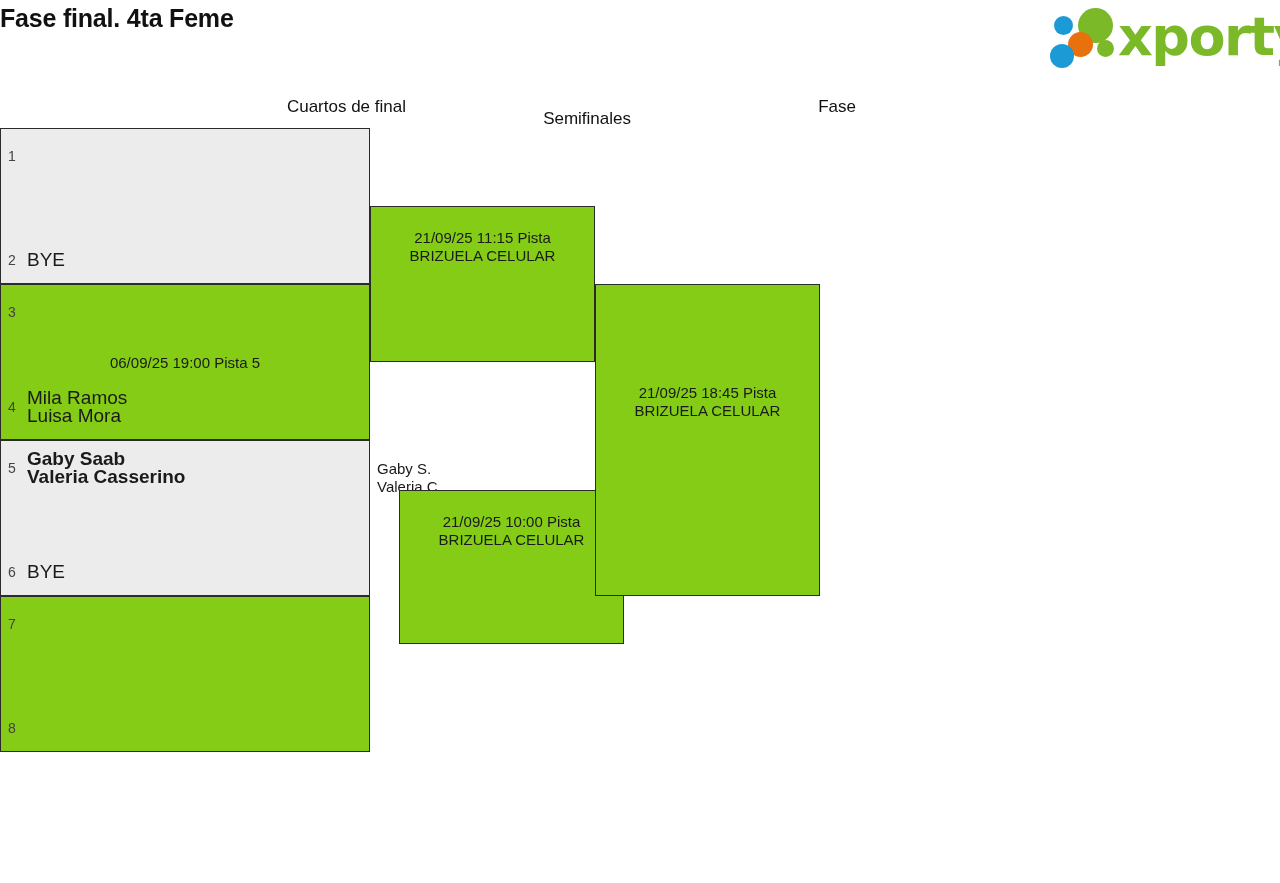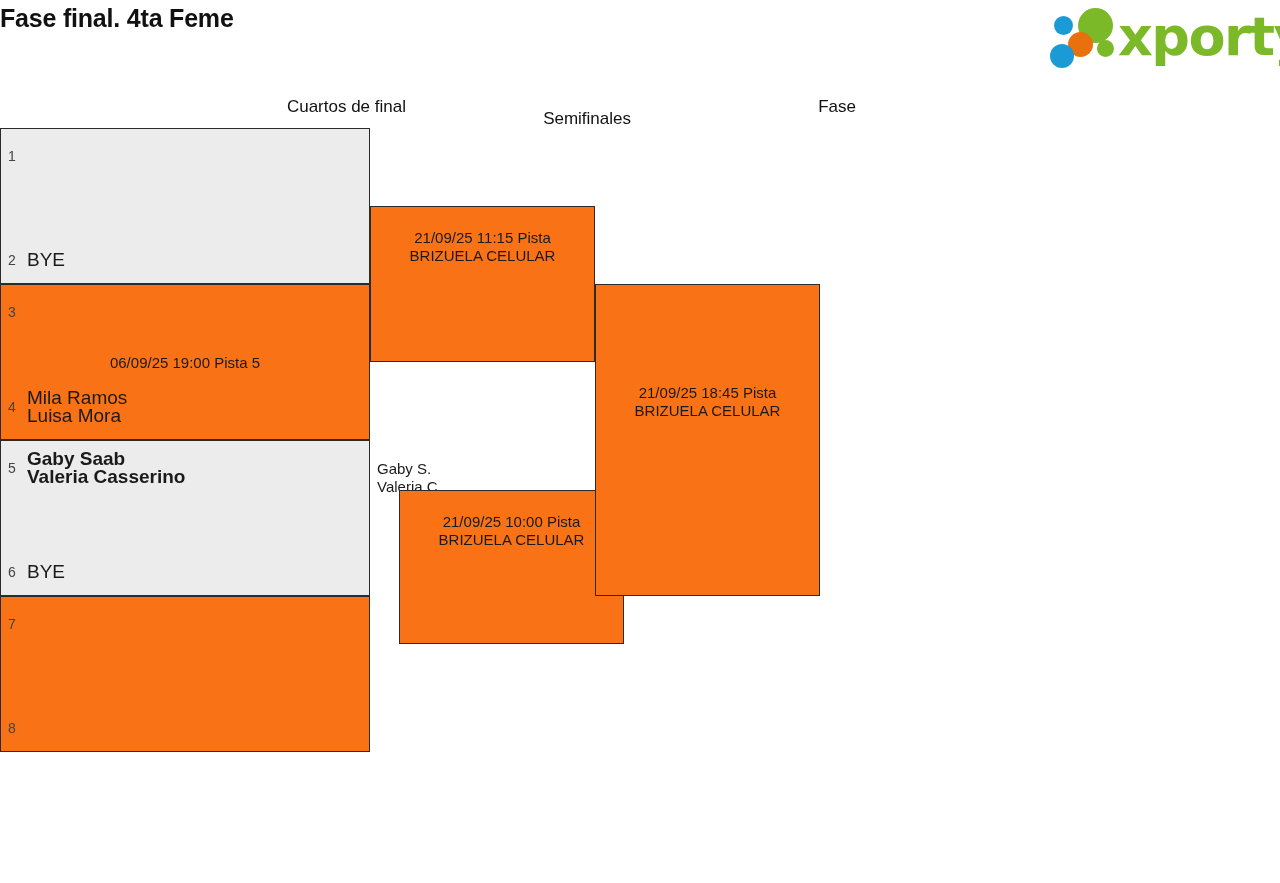--- a/index.html
+++ b/index.html
@@ -84,21 +84,21 @@
   #bracket {
     position: absolute;
     left: 0; top: 0;
     width: 1280px; height: 883px;
   }
 
   .match {
     position: absolute;
     box-sizing: border-box;
     border: 1px solid #2b2b2b;
-    background: #f97316;
+    background: #84cc16;
   }
   .match.shaded { background: #ececec; }
 
   
   .slot {
     position: absolute;
     left: 0;
     width: 100%;
     display: flex;
     align-items: flex-start;

